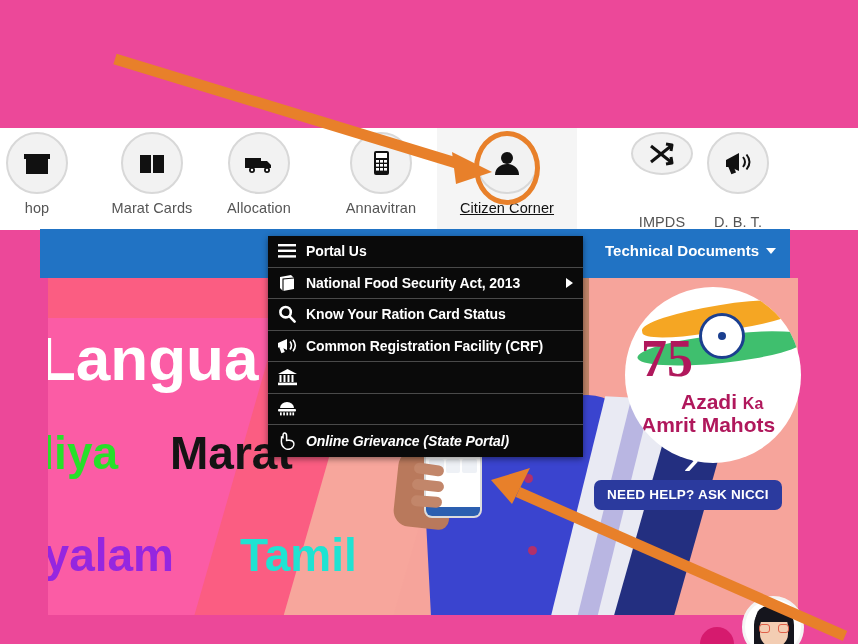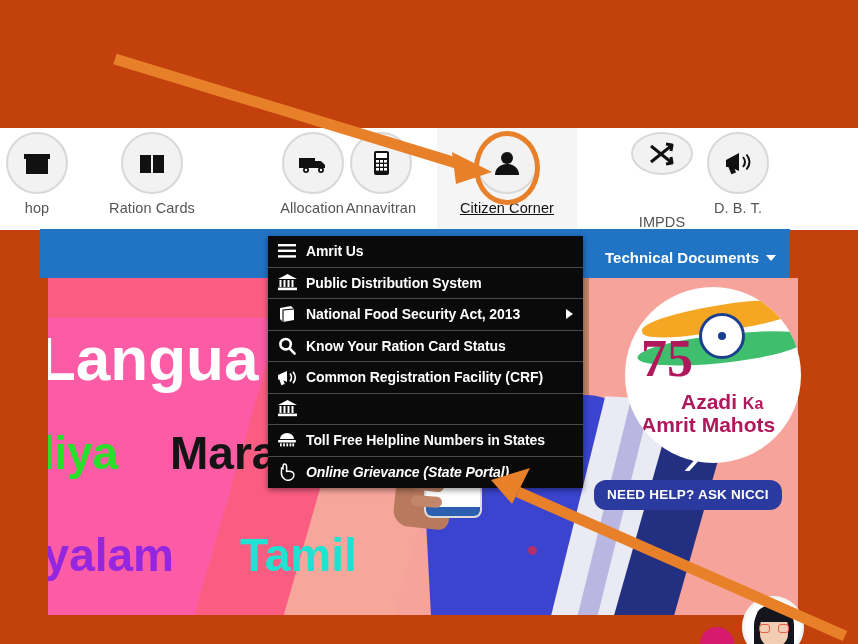--- a/index.html
+++ b/index.html
@@ -2,21 +2,21 @@
 <html><head>
 <meta charset="utf-8">
 <style>
   * { box-sizing: border-box; margin: 0; padding: 0; }
   html, body {
     width: 858px; height: 644px;
     background: #ffffff;
     font-family: "Liberation Sans", sans-serif;
     overflow: hidden;
   }
-  #root { position: relative; width: 858px; height: 644px; background: #c2410c; }
+  #root { position: relative; width: 858px; height: 644px; background: #ec4899; }
 
   
   .iconnav {
     position: absolute; left: 0; top: 128px;
     width: 858px; height: 102px;
     background: #ffffff;
   }
   .navitem {
     position: absolute; top: 0; height: 102px;
     display: flex; flex-direction: column;
@@ -53,21 +53,20 @@
   
   .bluebar {
     position: absolute; left: 40px; top: 229px;
     width: 750px; height: 49px;
     background: #2173c4;
   }
   .techdocs {
     position: absolute; right: 14px; top: 13px;
     color: #ffffff; font-size: 15px; font-weight: bold;
     white-space: nowrap;
-    margin-top: 7px;
   }
   .caret-down {
     display: inline-block; margin-left: 7px;
     width: 0; height: 0;
     border-left: 5px solid transparent;
     border-right: 5px solid transparent;
     border-top: 6px solid #ffffff;
     vertical-align: 2px;
   }
 
@@ -231,21 +230,21 @@
     position: absolute; left: 683px; top: 432px;
     font-size: 50px; color: #ffffff; font-weight: 300;
     line-height: 1; z-index: 13;
     font-family: "Liberation Sans", sans-serif;
   }
 
   .nicci-btn {
     position: absolute; left: 594px; top: 480px;
     background: #2b3a9e; color: #ffffff;
     font-size: 13.5px; font-weight: bold;
-    padding: 7px 13px 8px; border-radius: 12px;
+    padding: 7px 13px 8px; border-radius: 7px;
     white-space: nowrap; z-index: 14; letter-spacing: .2px;
   }
 
   .nicci-avatar {
     position: absolute; left: 742px; top: 596px;
     width: 62px; height: 62px; border-radius: 50%;
     background: #ffffff; border: 3px solid #f4f4f4;
     overflow: hidden; z-index: 30;
   }
   .av-hair {
@@ -329,24 +328,24 @@
       <div class="navlabel">hop</div>
     </div>
 
     <div class="navitem" style="left:96px; width:112px;">
       <div class="iconwrap">
         <svg width="34" height="34" viewBox="0 0 34 34">
           <rect x="5" y="9" width="11" height="18" fill="#111"></rect>
           <rect x="18" y="9" width="11" height="18" fill="#111"></rect>
         </svg>
       </div>
-      <div class="navlabel">Ration Cards</div>
-    </div>
-
-    <div class="navitem" style="left:234px; width:110px;align-items:flex-end;">
+      <div class="navlabel">Marat Cards</div>
+    </div>
+
+    <div class="navitem" style="left:204px; width:110px;">
       <div class="iconwrap">
         <svg width="36" height="36" viewBox="0 0 36 36">
           <rect x="4" y="13" width="16" height="10" fill="#111"></rect>
           <path d="M20 16 h6 l4 4 v3 h-10 z" fill="#111"></path>
           <circle cx="11" cy="25" r="3" fill="#111"></circle>
           <circle cx="26" cy="25" r="3" fill="#111"></circle>
           <circle cx="11" cy="25" r="1.2" fill="#fff"></circle>
           <circle cx="26" cy="25" r="1.2" fill="#fff"></circle>
         </svg>
       </div>
@@ -389,21 +388,21 @@
         <svg width="34" height="34" viewBox="0 0 34 34" stroke="#111" stroke-width="3" fill="none">
           <path d="M6 9 L26 25"></path>
             <path d="M6 25 L26 9"></path>
           <path d="M21 7 L27 8 L26 14" stroke-linejoin="round"></path>
           <path d="M21 27 L27 26 L26 20" stroke-linejoin="round"></path>
         </svg>
       </div>
       <div class="navlabel">IMPDS</div>
     </div>
 
-    <div class="navitem" style="left:684px; width:108px;">
+    <div class="navitem" style="left:684px; width:108px;justify-content:space-between;">
       <div class="iconwrap">
         <svg width="34" height="34" viewBox="0 0 34 34">
           <path d="M5 14 L18 7 L18 25 L9 21 L5 21 z" fill="#111"></path>
           <rect x="8" y="20" width="5" height="8" transform="rotate(-22 10 22)" fill="#111"></rect>
           <g stroke="#111" stroke-width="2" fill="none">
             <path d="M22 11 q4 5 0 10"></path>
             <path d="M25.5 8.5 q6 7.5 0 15"></path>
           </g>
         </svg>
       </div>
@@ -494,36 +493,23 @@
   <div class="dropdown">
 
     <div class="menu-row">
       <span class="menu-ico">
         <svg width="18" height="14" viewBox="0 0 18 14" fill="#fff">
           <rect x="0" y="0" width="18" height="2.4"></rect>
             <rect x="0" y="5.6" width="18" height="2.4"></rect>
             <rect x="0" y="11.2" width="18" height="2.4"></rect>
         </svg>
       </span>
-      <span class="menu-text">Amrit Us</span>
-    </div>
-
-    <div class="menu-row">
-      <span class="menu-ico">
-        <svg width="19" height="17" viewBox="0 0 19 17" fill="#fff">
-          <path d="M9.5 0 L19 5 L0 5 Z"></path>
-          <rect x="1.5" y="6" width="2" height="7"></rect>
-            <rect x="5.5" y="6" width="2" height="7"></rect>
-          <rect x="9.5" y="6" width="2" height="7"></rect>
-            <rect x="13.5" y="6" width="2" height="7"></rect>
-          <rect x="0" y="13.6" width="19" height="2.6"></rect>
-        </svg>
-      </span>
-      <span class="menu-text">Public Distribution System</span>
-    </div>
+      <span class="menu-text">Portal Us</span>
+    </div>
+
 
     <div class="menu-row">
       <span class="menu-ico">
         <svg width="18" height="16" viewBox="0 0 18 16" fill="#fff">
           <path d="M2 2 L13 0 L16 3 L16 14 L5 16 L2 13 Z"></path>
           <path d="M5 16 L5 4 L16 3" fill="none" stroke="#0a0a0a" stroke-width="1.1"></path>
         </svg>
       </span>
       <span class="menu-text">National Food Security Act, 2013</span>
       <span class="submenu-caret"></span>
@@ -571,21 +557,20 @@
         <svg width="20" height="16" viewBox="0 0 20 16" fill="#fff">
           <path d="M3 7 a7 6 0 0 1 14 0 z"></path>
           <rect x="1" y="8" width="18" height="2.4" rx="1"></rect>
           <rect x="3" y="11.4" width="1.7" height="3"></rect>
             <rect x="6.2" y="11.4" width="1.7" height="3"></rect>
           <rect x="9.4" y="11.4" width="1.7" height="3"></rect>
             <rect x="12.6" y="11.4" width="1.7" height="3"></rect>
           <rect x="15.4" y="11.4" width="1.7" height="3"></rect>
         </svg>
       </span>
-      <span class="menu-text">Toll Free Helpline Numbers in States</span>
     </div>
 
     <div class="menu-row">
       <span class="menu-ico">
         <svg width="17" height="18" viewBox="0 0 17 18" fill="#fff" stroke="#fff" stroke-width="0.6">
           <path d="M5.5 1 C7 1 7.6 2.4 7.6 4 L7.6 8.4 L9.4 8.2 C11.6 8 13.6 8.6 14.4 10.2 C15.4 12.2 14.6 15 12.4 16.4 C10.4 17.6 7.4 17.4 5.4 16 C3.2 14.4 2.2 11.8 2.4 9 L2.6 5 L4 5.6 L4 4 C4 2.4 4.4 1 5.5 1 Z" fill="none" stroke="#fff" stroke-width="1.5"></path>
         </svg>
       </span>
       <span class="menu-text">Online Grievance (State Portal)</span>
     </div>

